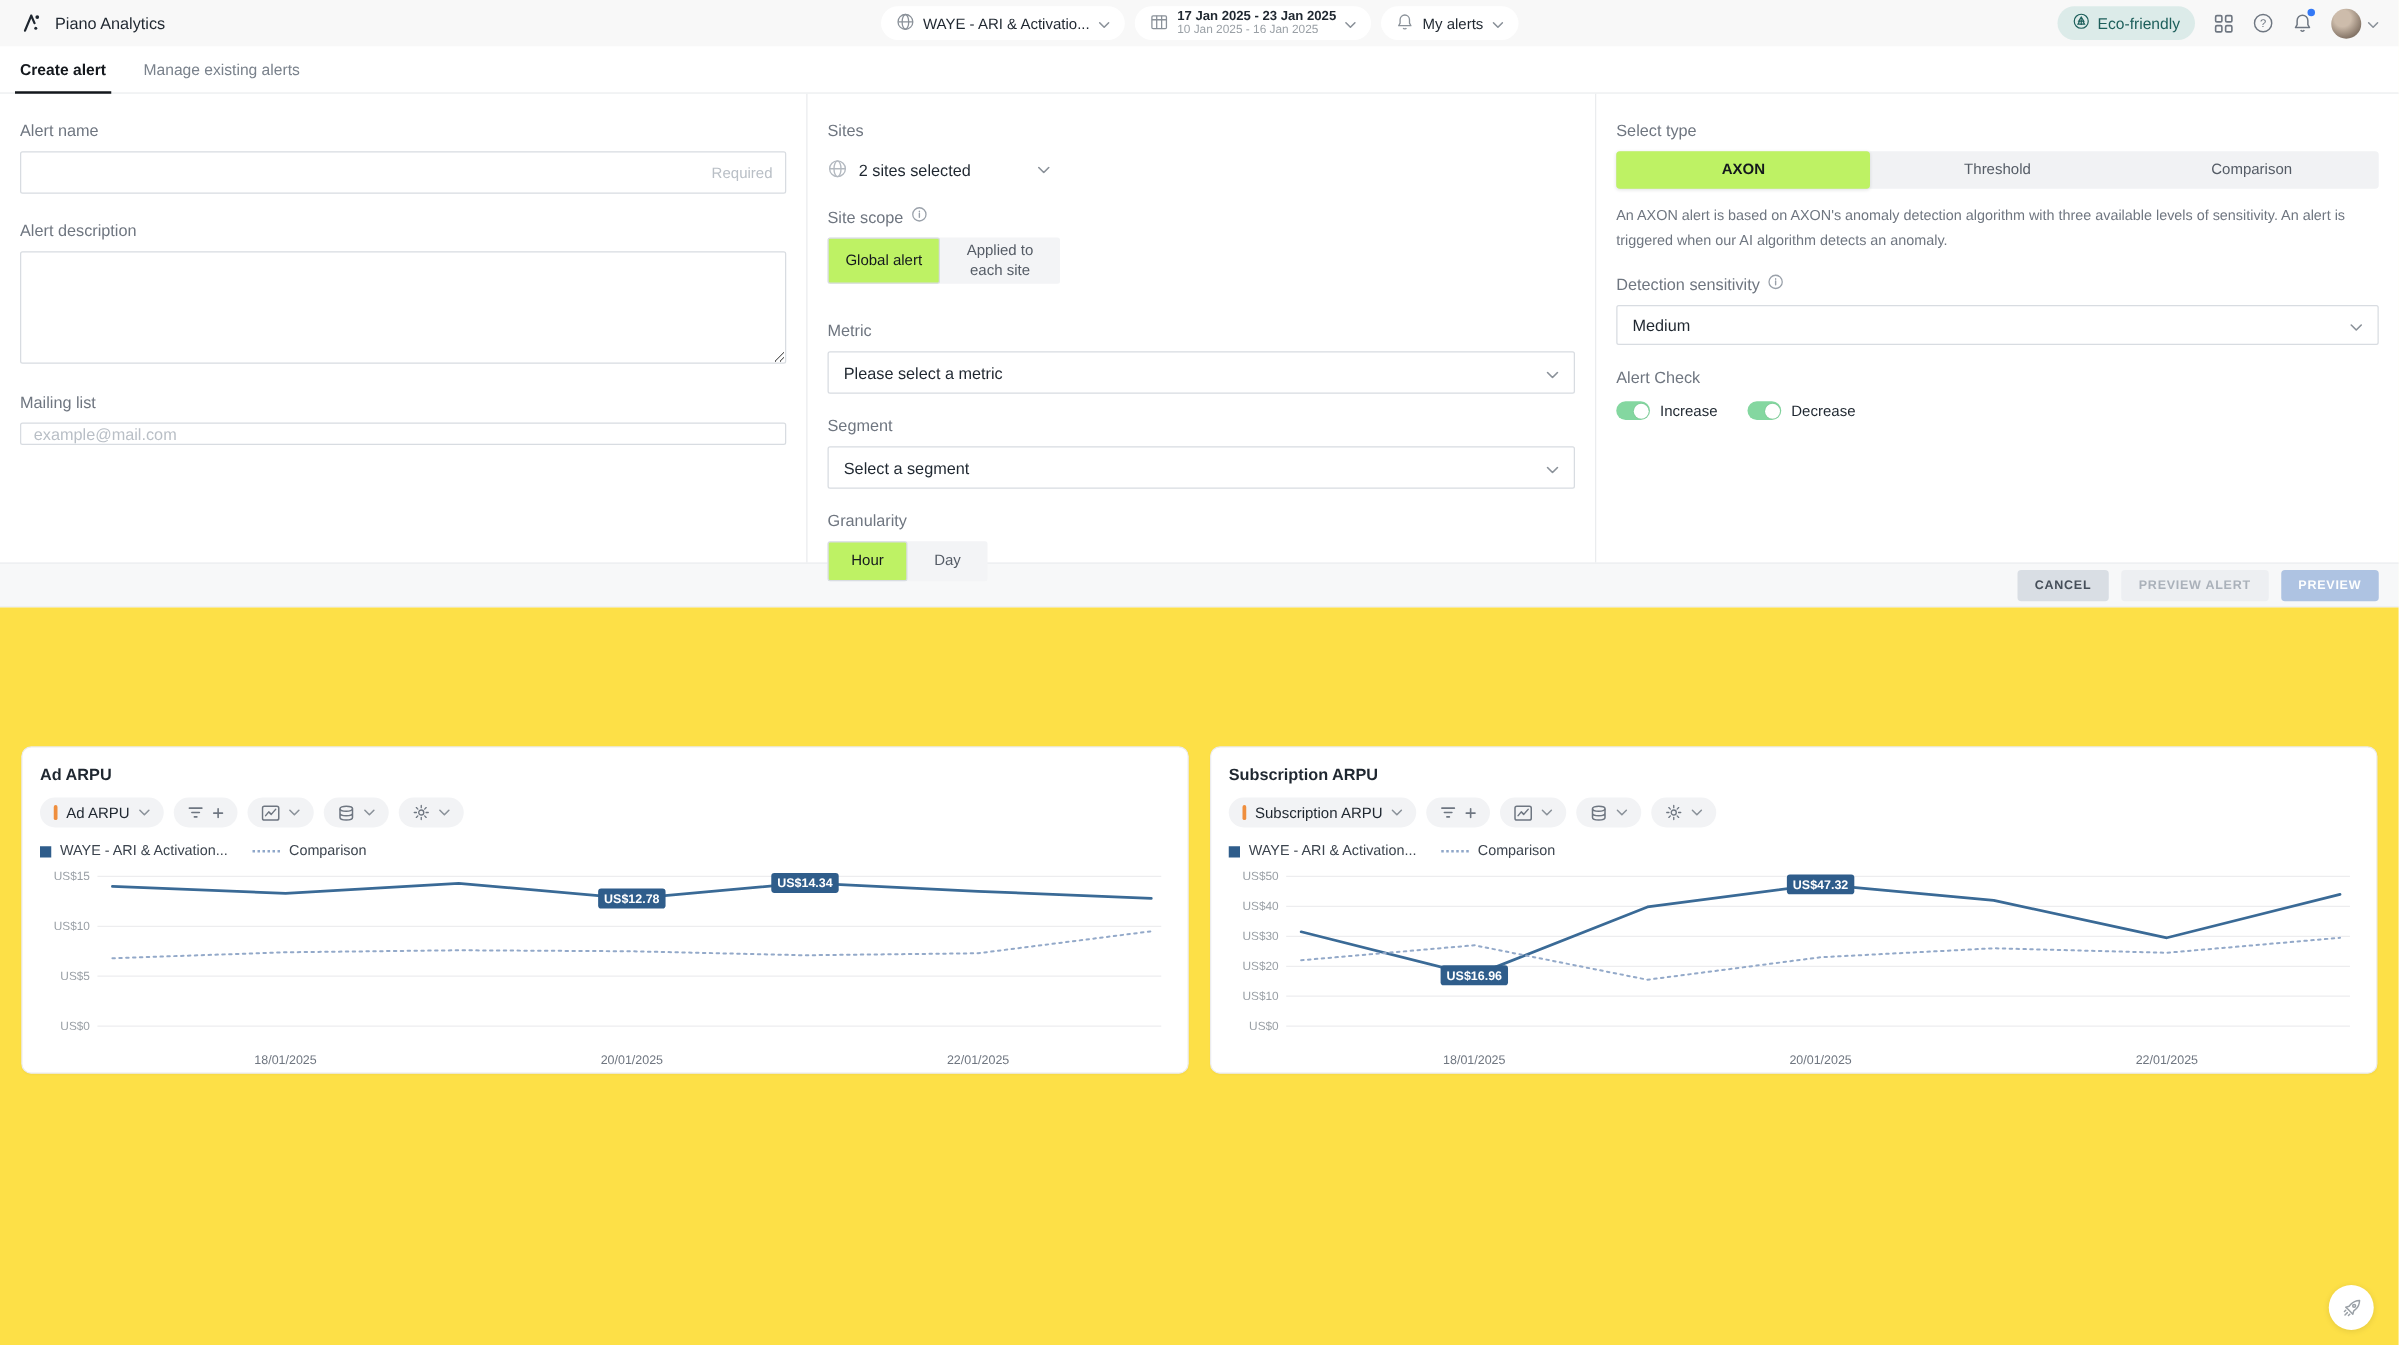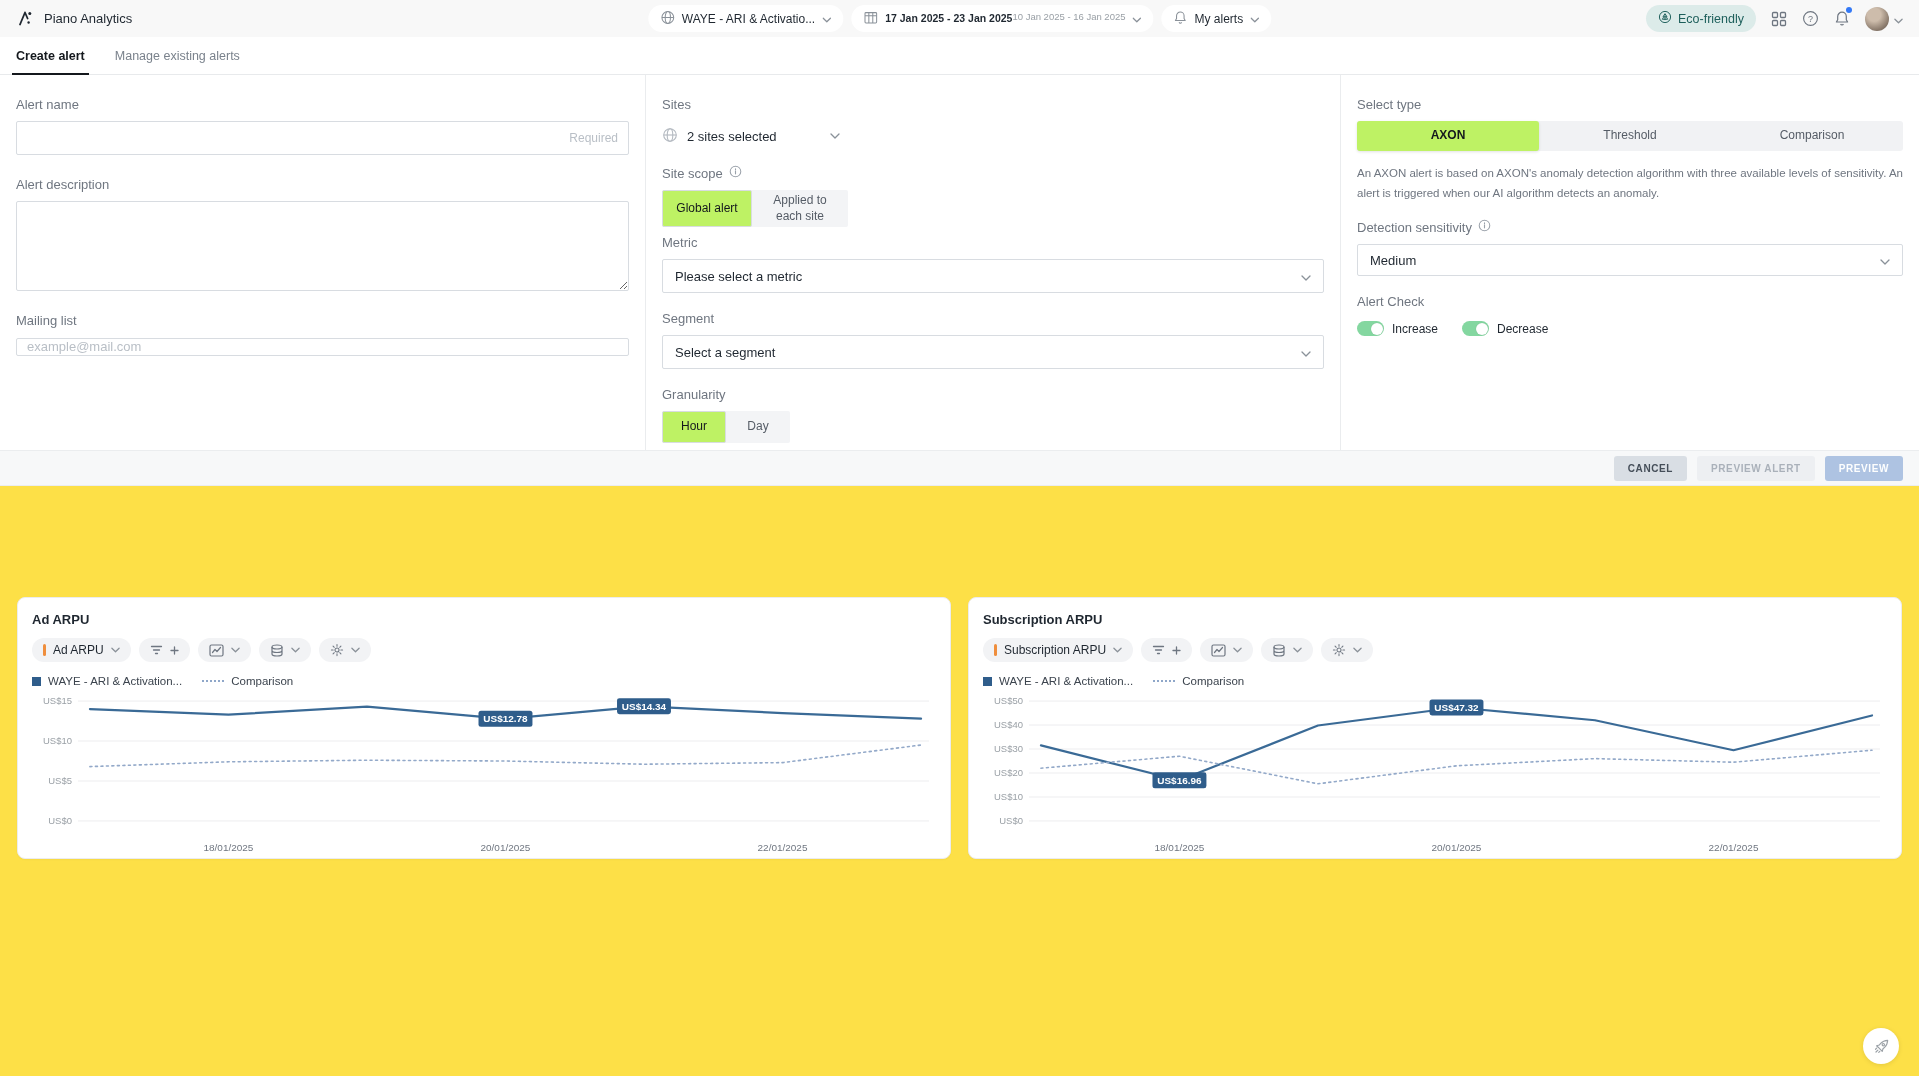--- a/index.html
+++ b/index.html
@@ -7,21 +7,21 @@
     font-family:"Liberation Sans","DejaVu Sans",sans-serif; background:#ffffff; color:#2b3440; }
 
   
   .topbar { position:relative; height:37px; background:#f8f8f8; display:flex;
     align-items:center; justify-content:space-between; padding:0 16px; }
   .topbar-left { display:flex; align-items:center; gap:9px; font-size:13px; color:#1f2730; }
   .topbar-center { position:absolute; left:50%; top:0; height:100%; transform:translateX(-50%);
     display:flex; align-items:center; gap:8px; }
   .pill { background:#fff; border-radius:14px; height:27px; display:flex; align-items:center;
     gap:7px; padding:0 12px; font-size:12px; color:#1f2730; cursor:pointer; }
-  .date-lines { display:flex; flex-direction:row; line-height:1.15; }
+  .date-lines { display:flex; flex-direction:column; line-height:1.15; }
   .date-primary { font-size:10.5px; font-weight:700; color:#1f2730; }
   .date-secondary { font-size:9.5px; color:#9aa0a6; }
   .topbar-right { display:flex; align-items:center; gap:15px; }
   .eco-badge { background:#dcebe9; color:#1d5f5b; border-radius:14px; height:27px;
     display:flex; align-items:center; gap:6px; padding:0 12px; font-size:12.5px; cursor:pointer; }
   .icon-btn { position:relative; display:flex; align-items:center; cursor:pointer; color:#6e7681; }
   .bell-dot { position:absolute; top:-3px; right:-2px; width:6px; height:6px; border-radius:50%; background:#3479f6; }
   .avatar-group { display:flex; align-items:center; gap:5px; cursor:pointer; }
   .avatar { width:24px; height:24px; border-radius:50%;
     background: radial-gradient(circle at 38% 32%, #cdbcab 0 30%, #8a7a6c 70%, #5f544b 100%); }
@@ -30,21 +30,21 @@
   .tabs { height:38px; background:#fff; border-bottom:1px solid #e8eaec;
     display:flex; gap:30px; padding:0 16px; }
   .tab { display:flex; align-items:center; font-size:12.5px; color:#7a828c; position:relative; cursor:pointer; }
   .tab.active { color:#14181d; font-weight:700; }
   .tab.active::after { content:""; position:absolute; left:-4px; right:-4px; bottom:-1px; height:2px; background:#14181d; }
 
   
   .form-section { display:flex; height:375px; background:#fff; }
   .form-col { padding:12px 16px; }
   .col1 { width:645px; }
-  .col2 { width:696px; border-left:1px solid #eaecee; border-right:1px solid #eaecee; }
+  .col2 { width:632px; border-left:1px solid #eaecee; border-right:1px solid #eaecee; }
   .col3 { flex:1; }
   .field-label { font-size:13px; color:#6f7680; margin:10px 0 9px; display:flex; align-items:center; gap:6px; }
   .input-wrap { position:relative; }
   .text-input { width:100%; height:34px; border:1px solid #d8dce1; border-radius:2px;
     padding:0 10px; font-size:13px; color:#2b3440; background:#fff; outline:none; }
   .text-input::placeholder { color:#b9bfc6; }
   .placeholder-right { position:absolute; right:11px; top:50%; transform:translateY(-50%);
     color:#b9bfc6; font-size:12px; pointer-events:none; }
   textarea.text-area { width:100%; height:90px; border:1px solid #d8dce1; border-radius:2px;
     padding:8px 10px; font-size:13px; font-family:inherit; outline:none; }
@@ -252,21 +252,21 @@
           <circle cx="7" cy="7" r="5.7" stroke="#9aa1aa" stroke-width="1.1"></circle>
           <path d="M7 6.3v3.2M7 4.2v.6" stroke="#9aa1aa" stroke-width="1.2" stroke-linecap="round"></path>
         </svg>
       </span>
     </div>
     <div class="seg-group">
       <div class="seg active">Global alert</div>
       <div class="seg" style="max-width:96px">Applied to each site</div>
     </div>
 
-    <div class="field-label" style="margin-top:8px">Metric</div>
+    <div class="field-label" style="margin-top:30px">Metric</div>
     <div class="select">
       <span>Please select a metric</span>
       <span>
         <svg width="10" height="6" viewBox="0 0 10 6" fill="none">
             <path d="M1 1l4 4 4-4" stroke="#8a9199" stroke-width="1.3" stroke-linecap="round" stroke-linejoin="round"></path>
           </svg>
       </span>
     </div>
 
     <div class="field-label" style="margin-top:18px">Segment</div>

